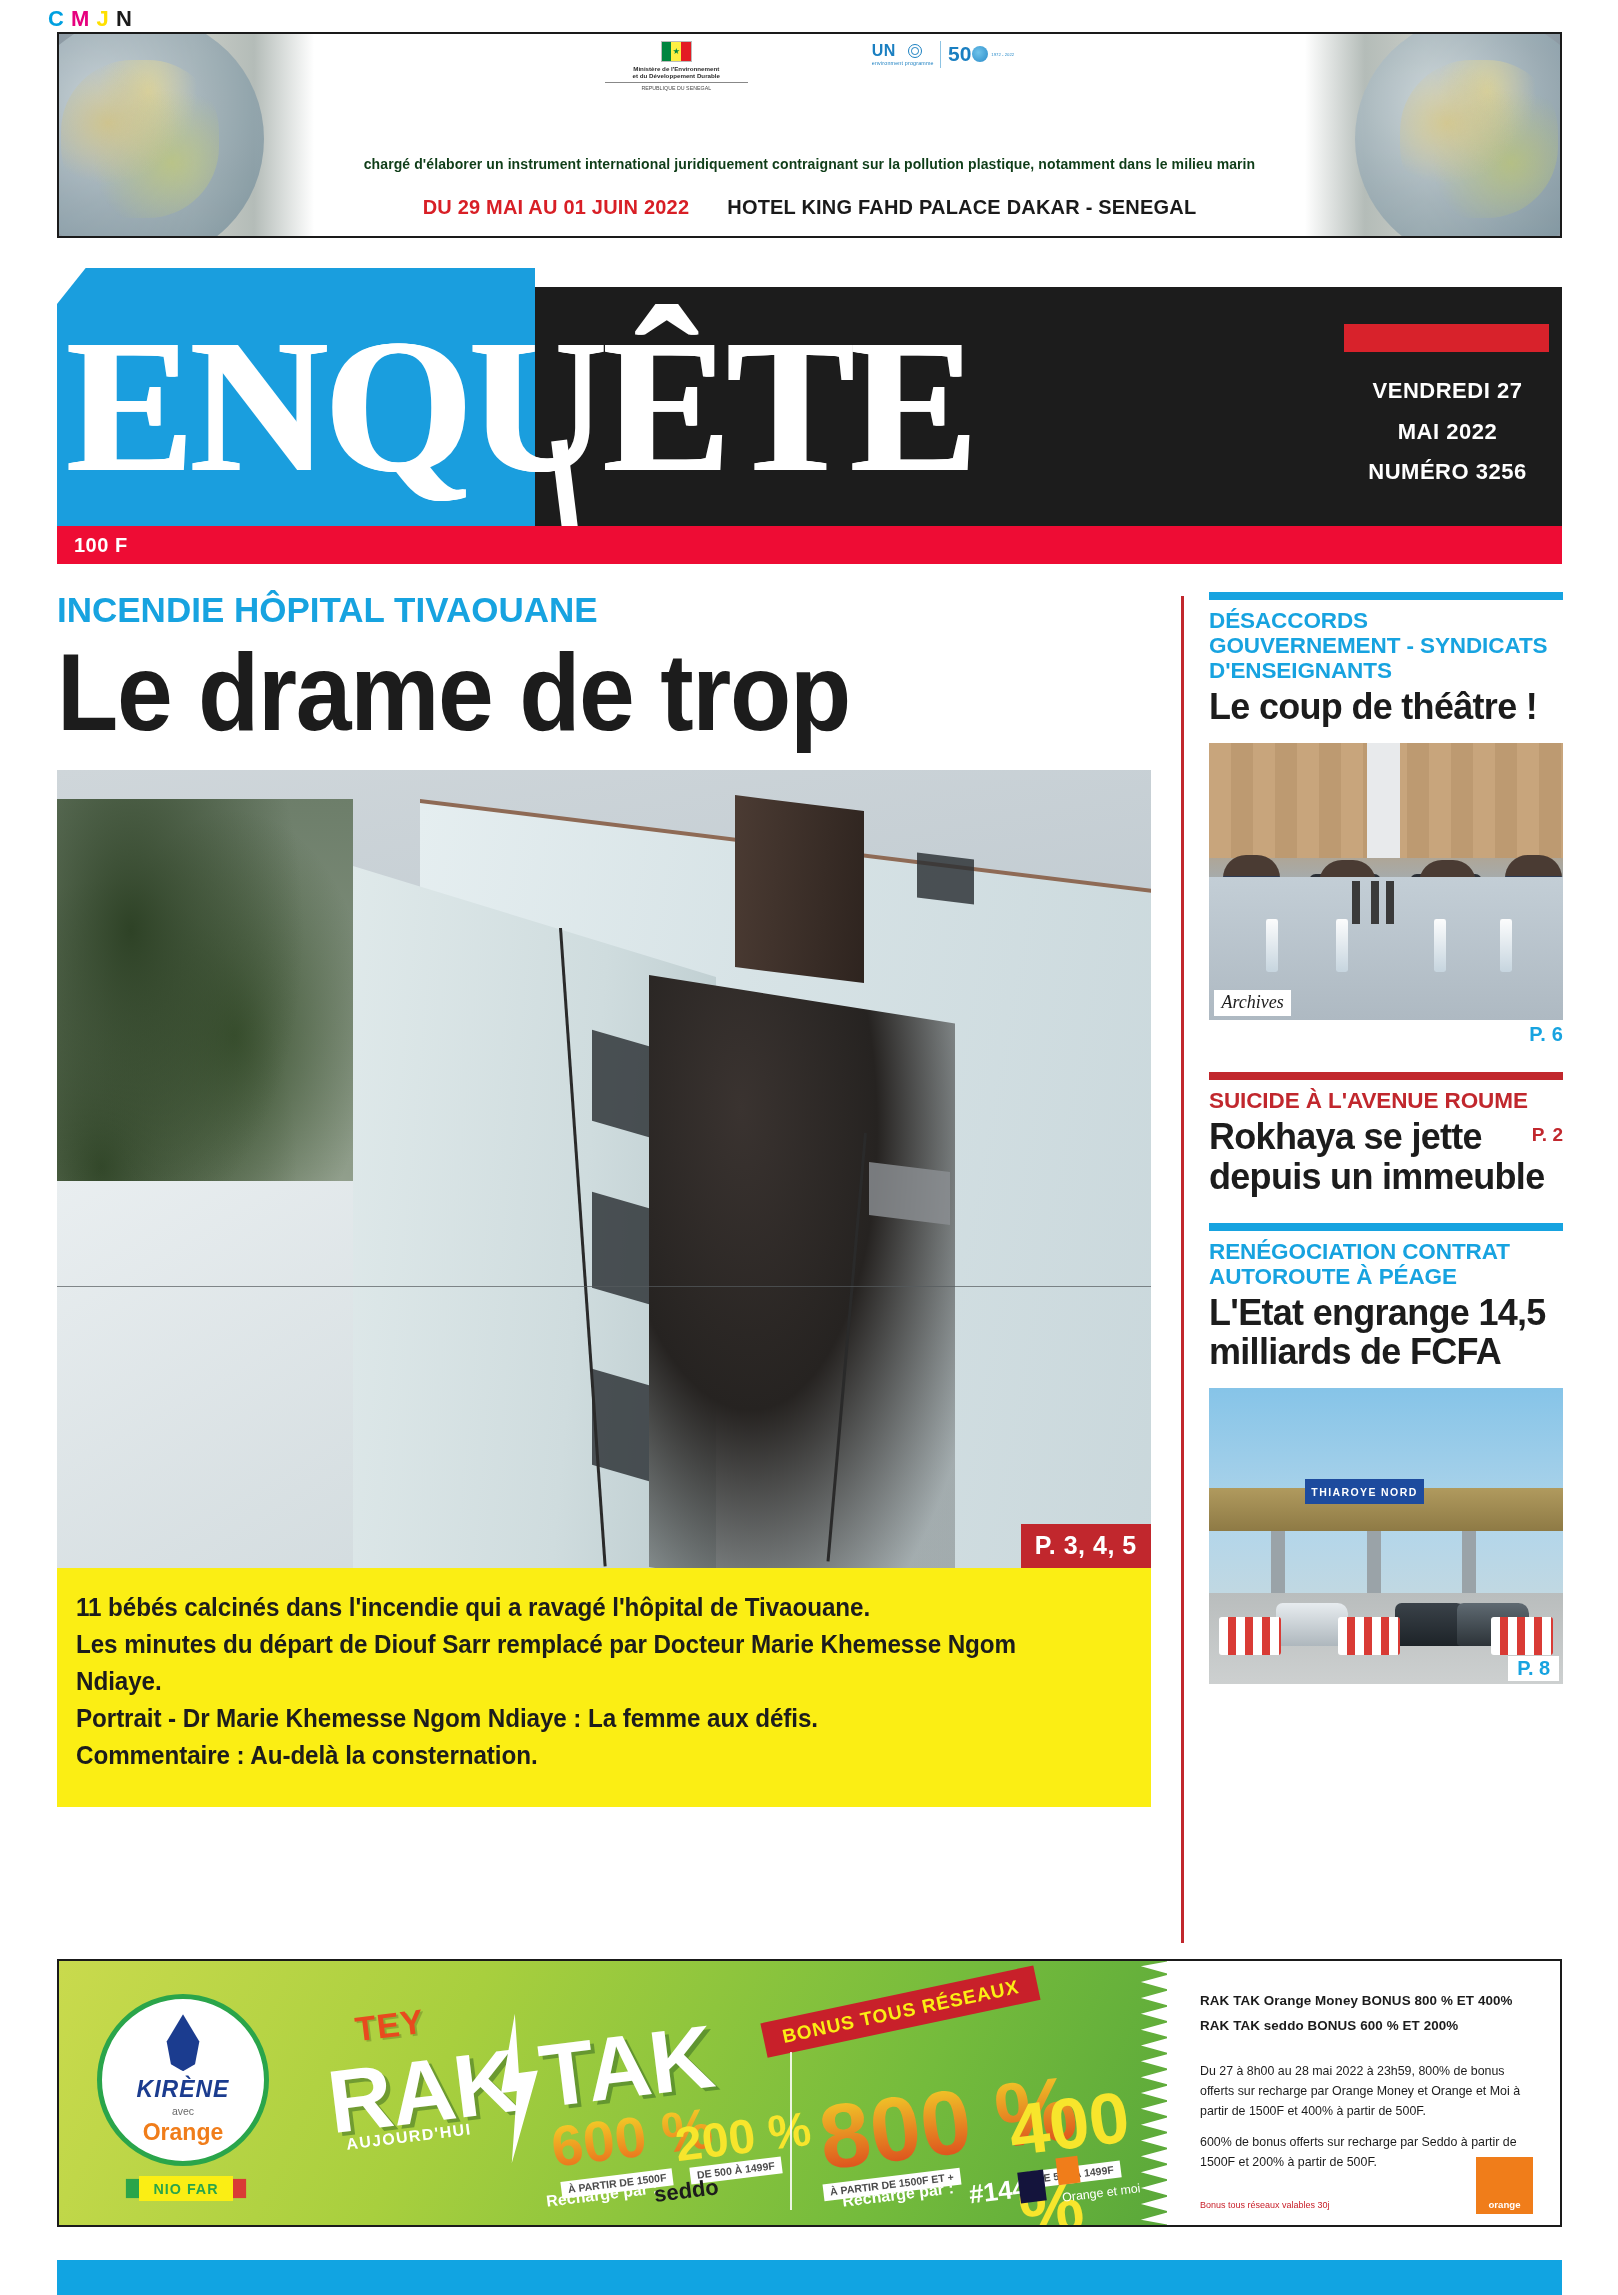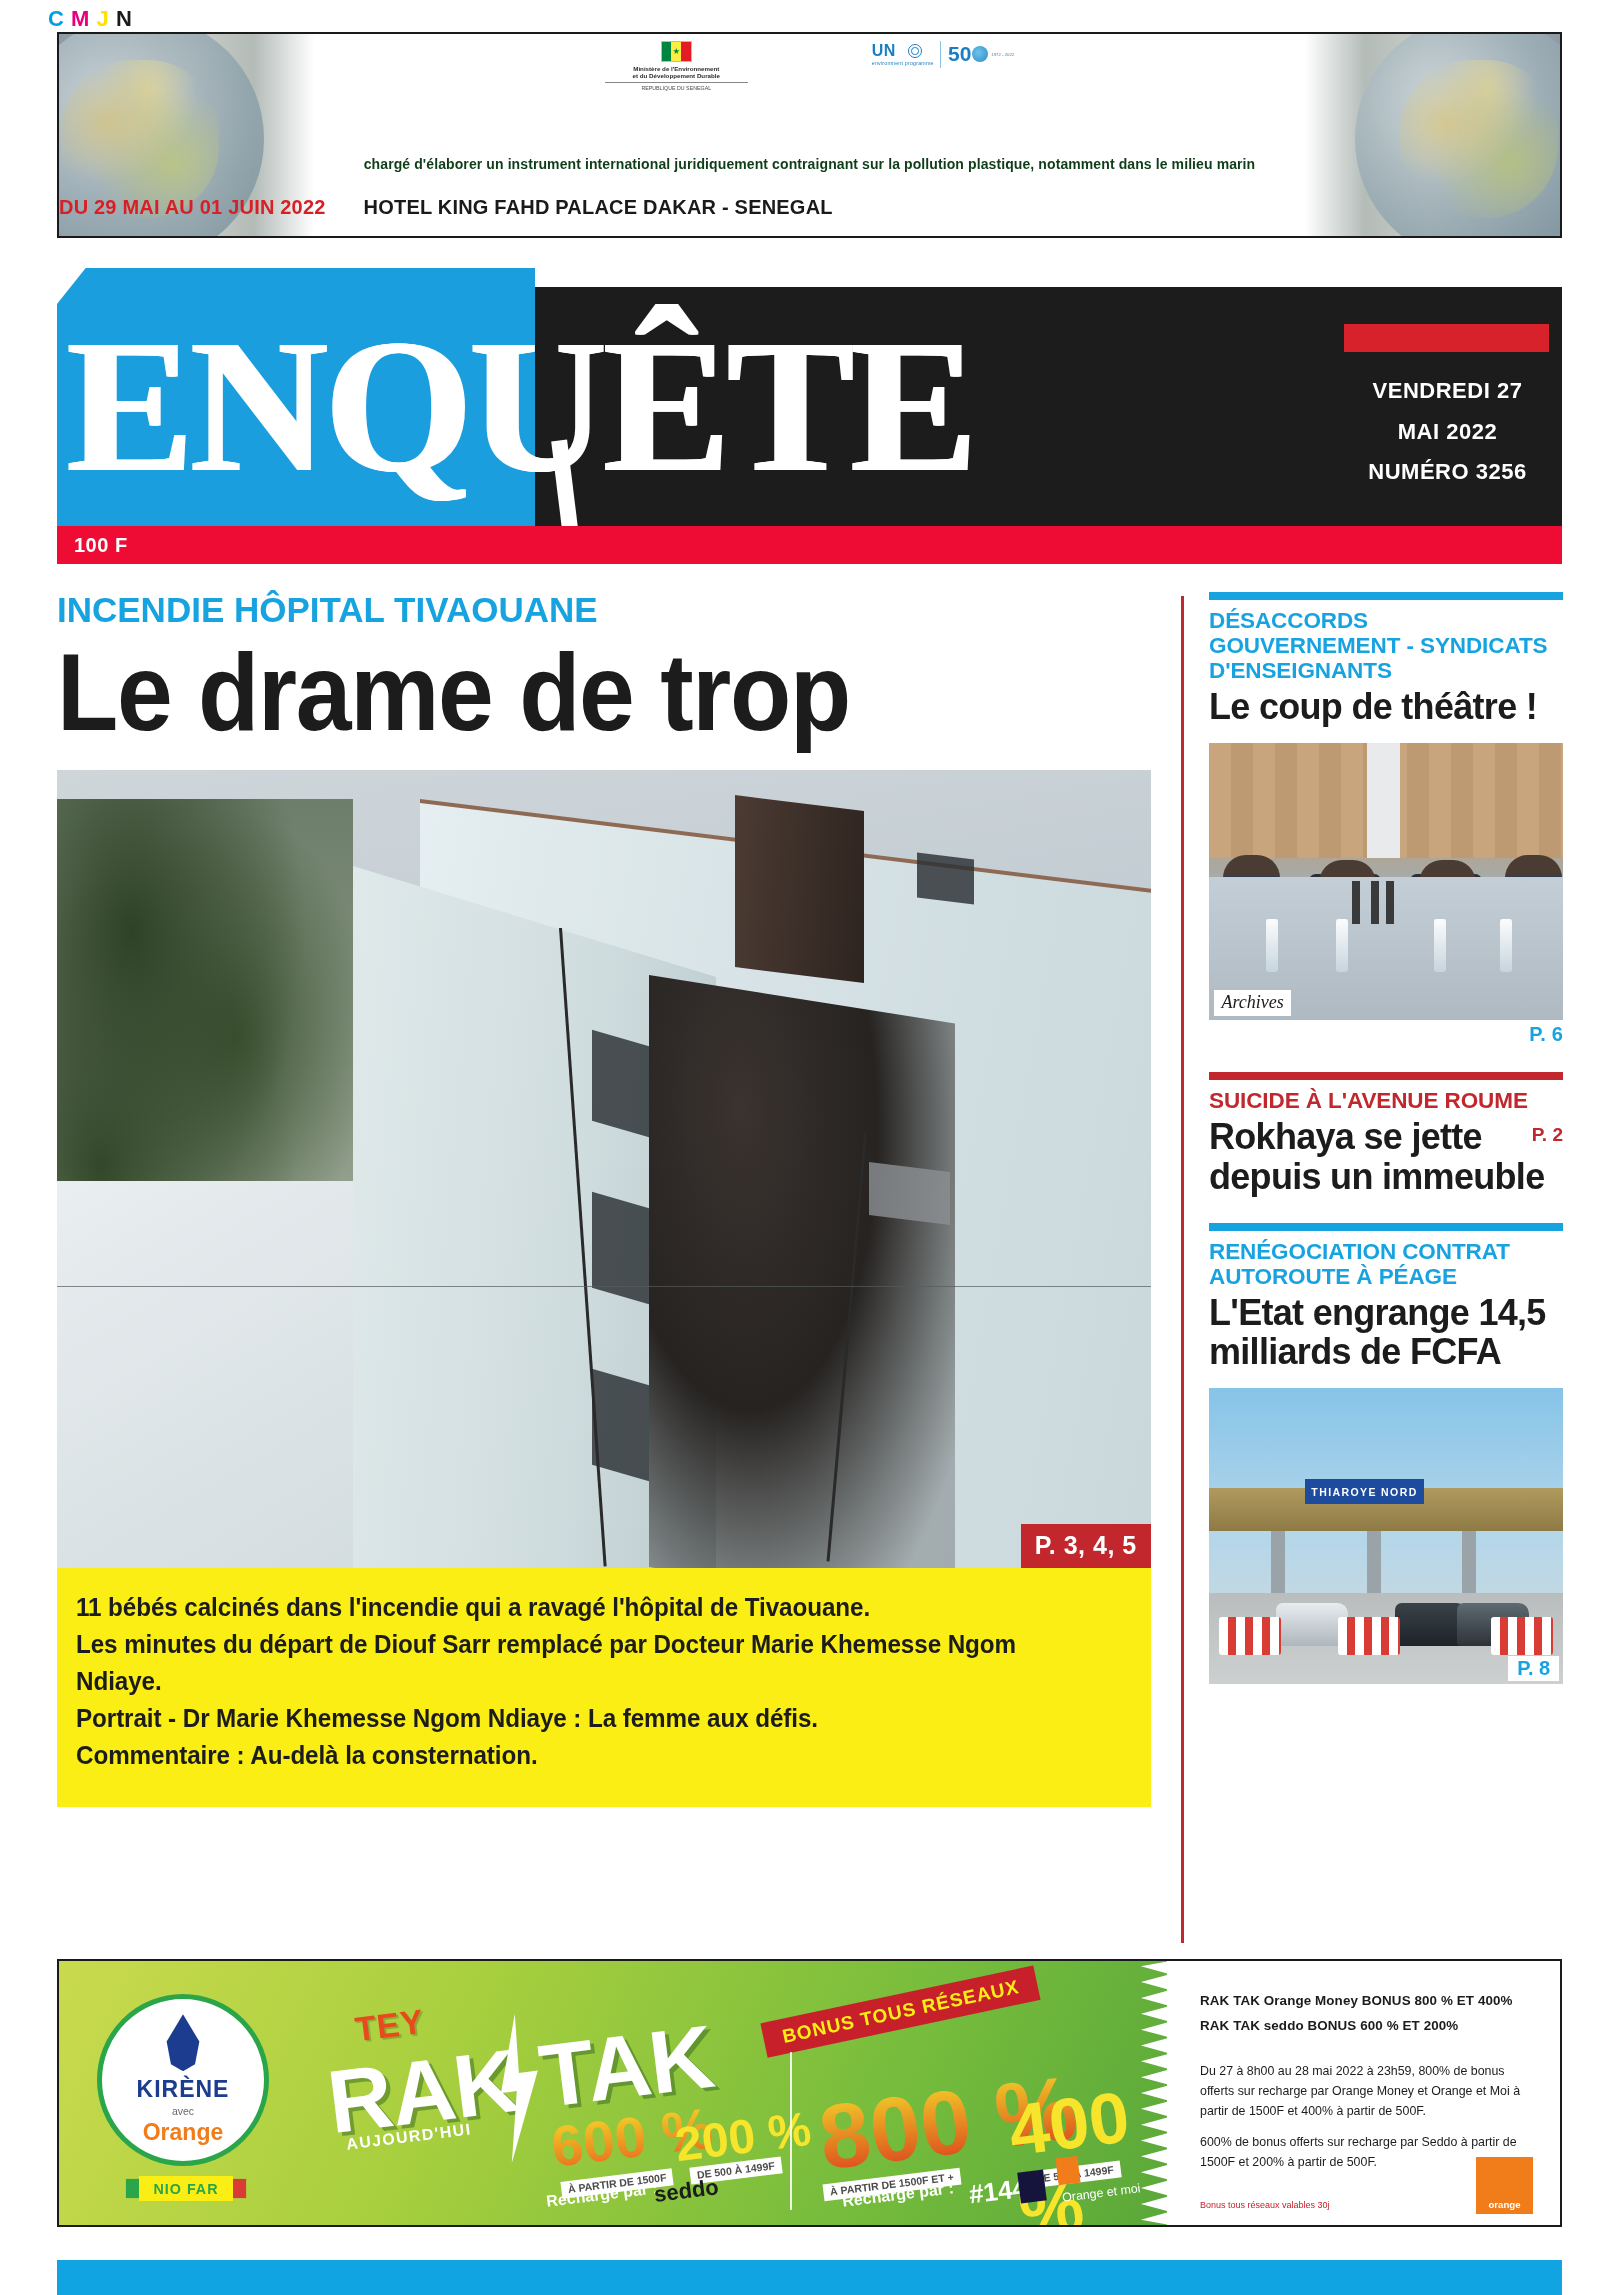--- a/index.html
+++ b/index.html
@@ -92,21 +92,21 @@
 
   .tb-line1, .tb-line2 {
     position:absolute; left:29px; right:29px; text-align:center;
     font-size:14px; font-weight:700; color:#0f3d18; letter-spacing:0.1px;
   }
   .tb-line1 { top:98px; }
   .tb-line2 { top:122px; }
 
   .tb-dates {
     position:absolute; top:162px; left:0; right:0;
-    display:flex; justify-content:flex-start; align-items:baseline; gap:38px;
+    display:flex; justify-content:center; align-items:baseline; gap:38px;
   }
   .tb-dates .d1 { font-size:20px; font-weight:800; color:#d81f26; letter-spacing:0.2px; }
   .tb-dates .d2 { font-size:20px; font-weight:800; color:#1a1a1a; letter-spacing:0.2px; }
 
   
   .masthead { position:absolute; left:57px; top:268px; width:1505px; height:296px; }
   .mh-black {
     position:absolute; left:401px; top:19px; right:0; height:253px;
     background:#1c1c1c;
   }
@@ -328,21 +328,21 @@
     position:absolute; left:38px; top:33px; width:172px; height:172px;
     border-radius:50%; background:#ffffff; border:5.7px solid #2aa54a;
     display:flex; flex-direction:column; align-items:center; justify-content:center;
   }
   .kirene .drop {
     width:43px;height:57px;background:#1b3c8f;
     border-radius:50% 50% 50% 50% / 62% 62% 38% 38%;
     clip-path: polygon(50% 0%, 88% 48%, 78% 88%, 50% 100%, 22% 88%, 12% 48%);
     margin-bottom:4.8px;
   }
-  .kirene .k1 { font-size:23px; color:#1b3c8f; font-weight:700; letter-spacing:1px; }
+  .kirene .k1 { font-size:23px; color:#1b3c8f; font-weight:700; letter-spacing:1px;font-style:italic; }
   .kirene .k2 { font-size:10.5px; color:#6b6b6b; margin:1.9px 0; }
   .kirene .k3 { font-size:23px; color:#f07d1a; font-weight:600; }
   .niofar {
     position:absolute; left:48px; top:205px; width:158px; height:45px;
     display:flex; align-items:center; justify-content:center;
   }
   .niofar .ribbon {
     background:#fbee14; color:#2aa54a; font-weight:800; font-size:14.3px;
     padding:4.8px 14.3px; letter-spacing:1px;
     box-shadow: -16px 0 0 -2.9px #2aa54a, 16px 0 0 -2.9px #d93b35;

